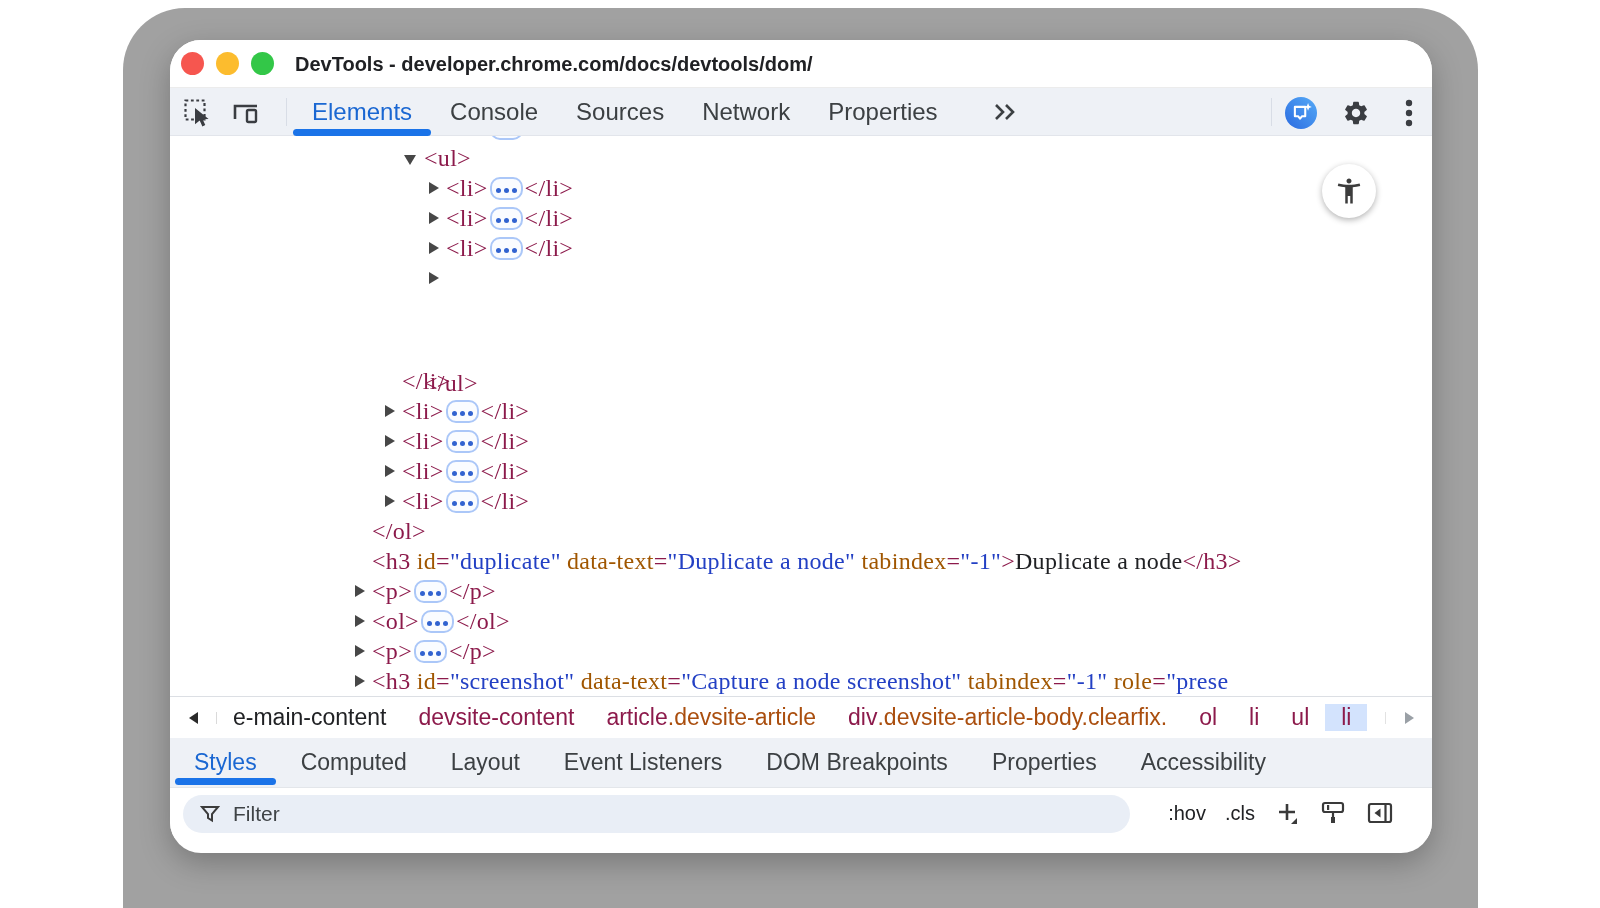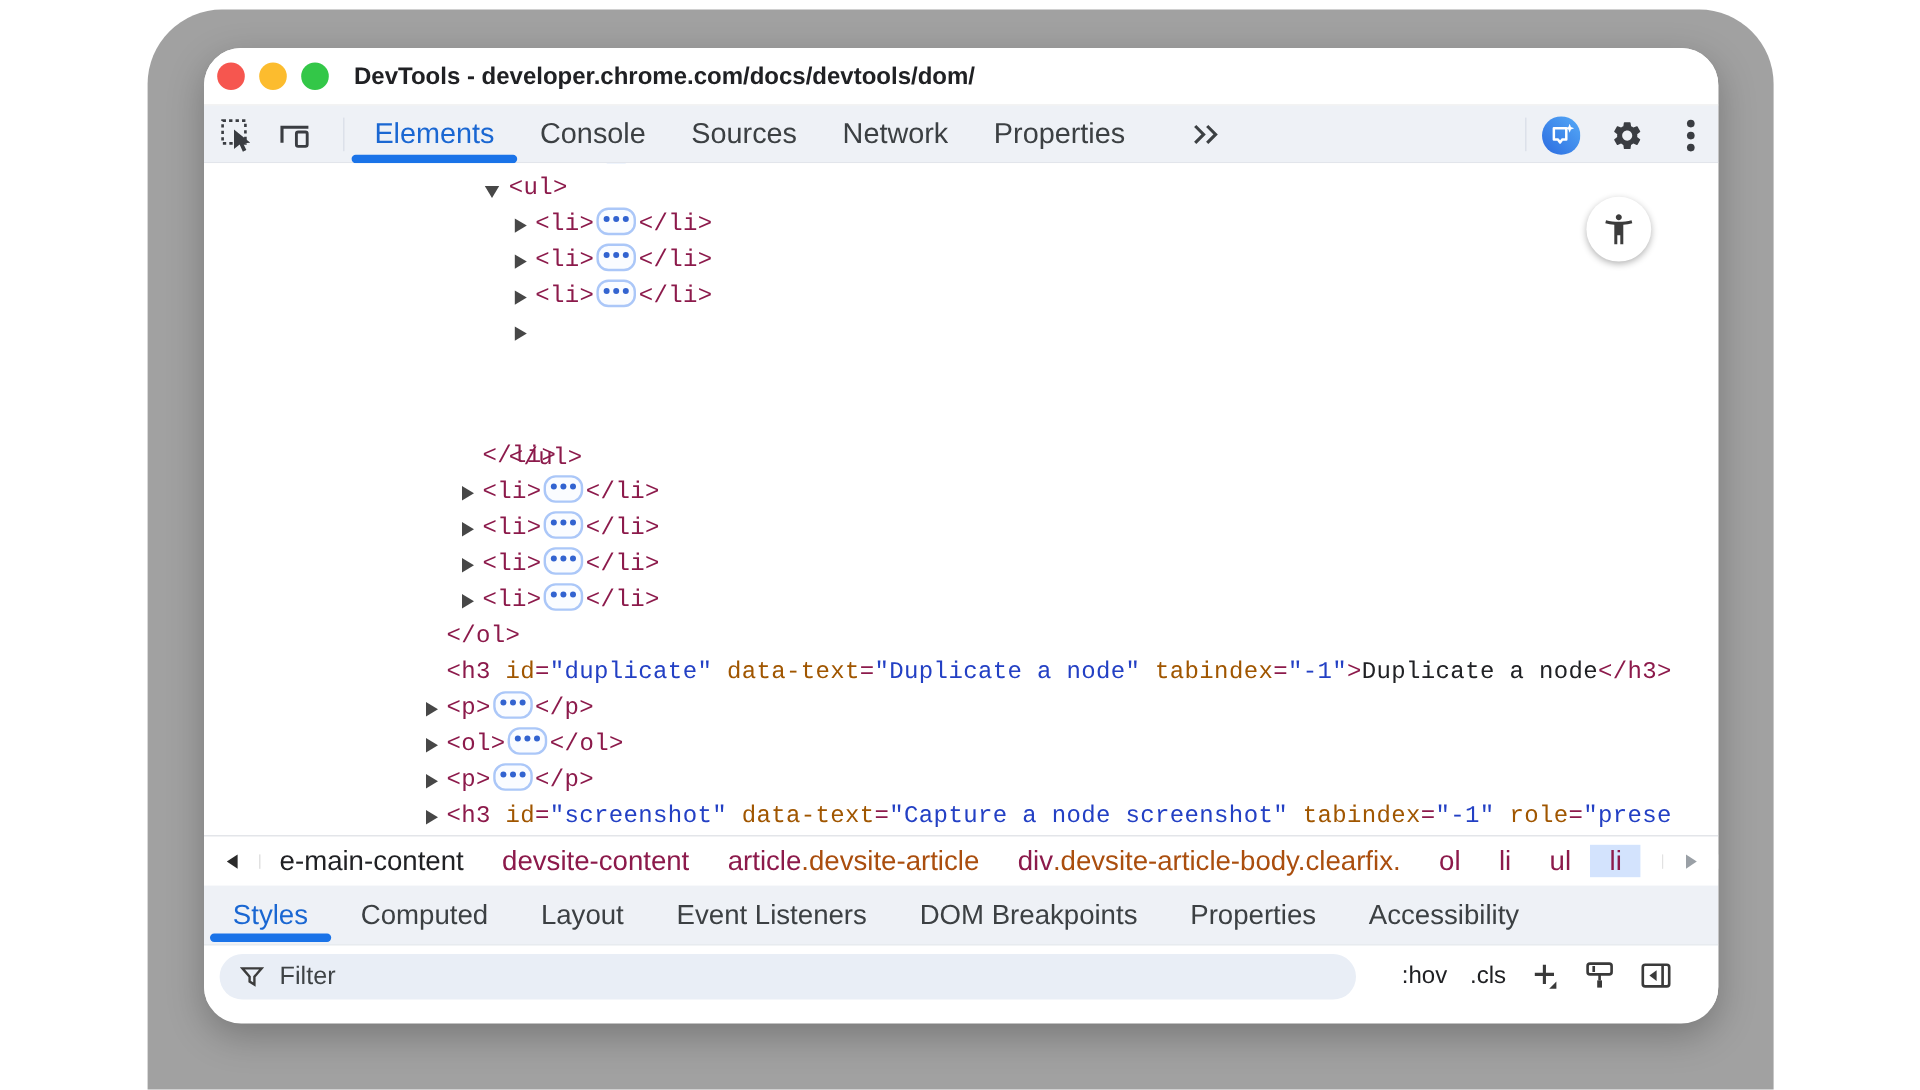--- a/index.html
+++ b/index.html
@@ -24,21 +24,21 @@
   .sep{position:absolute;width:1px;background:#d8dde6}
   .sep.s1{left:116px;top:10px;height:28px}
   .sep.s2{left:1101px;top:10px;height:28px}
   .tabs{position:absolute;left:123px;top:0;height:48px;display:flex}
   .tab{position:relative;height:48px;display:flex;align-items:center;padding:0 19px;font-size:24px;color:#3c4043;white-space:nowrap}
   .tab.active{color:#1a67d2}
   .tab.active .underline{position:absolute;left:0;right:0;bottom:0;height:7px;border-radius:4px;background:var(--accent)}
   .moretabs{position:absolute;top:0;height:48px;display:flex;align-items:center}
   
   .content{position:relative;height:560px;background:#fff;overflow:hidden}
-  .trow{position:absolute;height:30px;line-height:30px;font-family:Liberation Mono, monospace;font-size:20px;letter-spacing:0.3px;white-space:pre;color:#202124}
+  .trow{position:absolute;height:30px;line-height:30px;font-family:Liberation Serif, serif;font-size:24px;letter-spacing:0.3px;white-space:pre;color:#202124}
   .arrow{position:absolute;width:0;height:0}
   .arrow.right{left:-17px;top:9px;border-left:10px solid #474747;border-top:6px solid transparent;border-bottom:6px solid transparent}
   .arrow.down{left:-20px;top:12px;border-top:10px solid #474747;border-left:6px solid transparent;border-right:6px solid transparent}
   .tk-tag{color:var(--tag)} .tk-attr{color:var(--attr)} .tk-val{color:var(--val)}
   .tk-text{color:#202124} .tk-plain{color:#202124}
   .tk-taghl{color:var(--tag);background:#d8d8d8}
   .badge{display:inline-block;width:33px;height:23px;border:2px solid #abc7f8;border-radius:10px;background:#fafcff;
     vertical-align:middle;margin:0 2px 4px 2px;text-align:center;line-height:18px}
   .badge i{display:inline-block;width:5px;height:5px;border-radius:50%;background:#3263d0;margin:0 1.5px;vertical-align:middle}
   .caret{display:inline-block;width:2px;height:21px;background:#111;vertical-align:-3px}

